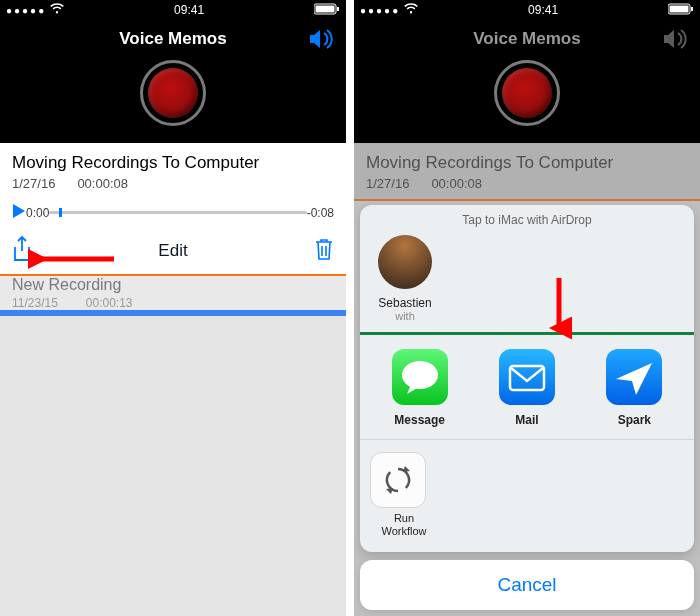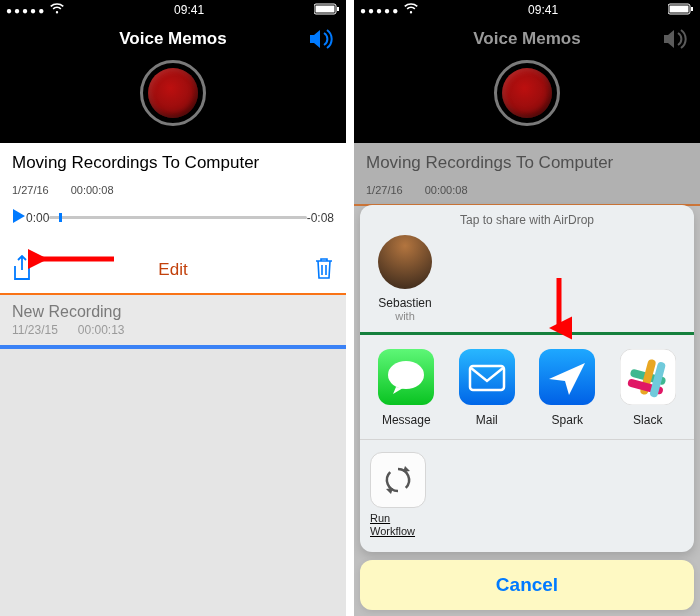--- a/index.html
+++ b/index.html
@@ -21,56 +21,56 @@
   .speaker-btn.dim { color: #5b5b5b; }
 
   
   .record-area { height: 85px; background: #000; display: flex; align-items: flex-start; justify-content: center; }
   .record-outer { width: 66px; height: 66px; border-radius: 50%; border: 3px solid #7a7a7a; display: flex; align-items: center; justify-content: center; margin-top: 2px; }
   .record-inner { width: 50px; height: 50px; border-radius: 50%; background: radial-gradient(circle at 45% 40%, #bc0f0f, #7a0b0b); box-shadow: inset -2px -3px 6px rgba(0,0,0,.5), inset 2px 2px 6px rgba(255,120,120,.3); }
 
   
   .cur-panel { background: #fff; border-bottom: 2px solid #f97316; padding: 10px 12px 8px 12px; }
   .cur-title { font-size: 17px; font-weight: 400; color: #000; }
-  .cur-meta  { font-size: 11px; color: #4a4a4a; display: flex; gap: 22px; margin-top: 11px; }
+  .cur-meta  { font-size: 13px; color: #4a4a4a; display: flex; gap: 22px; margin-top: 3px; }
   .player    { display: flex; align-items: center; margin-top: 12px; font-size: 12px; color: #3a3a3a; }
   .play-btn  { color: #007aff; }
   .track     { flex: 1; height: 3px; background: #c7c7c7; position: relative; border-radius: 2px; }
   .track .dot{ position: absolute; left: 10px; top: -3px; width: 3px; height: 9px; background: #007aff; }
-  .actions   { display: flex; align-items: center; justify-content: space-between; margin-top: 28px; color: #c2410c; }
+  .actions   { display: flex; align-items: center; justify-content: space-between; margin-top: 14px; color: #0f172a; }
   .edit-lbl  { font-size: 17px; }
   .share-ic, .trash-ic { width: 20px; }
 
   
-  .rec-item { background: #e9e9e9; padding: 8px 12px; border-bottom: 4px solid #3b82f6; }
+  .rec-item { background: #e9e9e9; padding: 0 12px; border-bottom: 6px solid #3b82f6; }
   .rec-item .ri-title { font-size: 16px; color: #7a7a7a; }
-  .rec-item .ri-meta  { font-size: 12px; color: #9a9a9a; display: flex; gap: 20px; margin-top: 2px; }
+  .rec-item .ri-meta  { font-size: 12px; color: #9a9a9a; display: flex; gap: 28px; margin-top: 2px; }
   .phone.right .cur-panel { background: #cfcfcf; }
   .phone.right .cur-title,
   .phone.right .cur-meta { color: #3a3a3a; }
 
   
   .sheet-back { position: absolute; left: 0; right: 0; top: 143px; bottom: 0; background: rgba(120,120,120,.35); }
   .sheet { position: absolute; left: 6px; right: 6px; bottom: 6px; }
   .sheet-card { background: #eceff1; border-radius: 12px; overflow: hidden; box-shadow: 0 4px 10px rgba(0,0,0,.15); }
   .airdrop-h { text-align: center; font-size: 12px; color: #666; padding: 8px 0 6px; }
   .airdrop-row { padding: 2px 12px 10px; border-bottom: 3px solid #15803d; }
   .contact { width: 66px; text-align: center; }
   .avatar  { width: 54px; height: 54px; border-radius: 50%; background: radial-gradient(circle at 50% 20%, #b3753f, #302218); display:inline-block; }
   .contact .c-name { font-size: 12px; color:#222; margin-top: 3px; }
   .contact .c-sub  { font-size: 11px; color:#8a8a8a; }
   .share-row { display: flex; justify-content: space-around; padding: 14px 6px 12px; border-bottom: 1px solid #d4d4d4; }
-  .share-app { width: 72px; text-align: center; }
+  .share-app { width: 72px; text-align: center; font-weight: bold; }
   .share-app svg.appicon { width: 56px; height: 56px; }
   .share-app .lbl { font-size: 12px; margin-top: 4px; color:#222; }
   .action-row { display: flex; padding: 12px 10px 14px; gap: 18px; }
-  .action-it  { width: 68px; text-align: left; text-decoration: underline; }
+  .action-it  { width: 68px; text-align: center; }
   .action-ic  { width: 56px; height: 56px; border-radius: 12px; background: #fcfcfc; border: 1px solid #d6d6d6; display:flex; align-items:center; justify-content:center; }
   .action-it .lbl { font-size: 11px; margin-top: 4px; color:#222; line-height: 1.2; }
-  .cancel-btn { margin-top: 8px; background: #fef9c3; border-radius: 12px; text-align: center; padding: 14px 0; font-size: 19px; font-weight: 700; color: #007aff; box-shadow: 0 2px 6px rgba(0,0,0,.1); }
+  .cancel-btn { margin-top: 8px; background: #ffffff; border-radius: 12px; text-align: center; padding: 14px 0; font-size: 19px; font-weight: 400; color: #007aff; box-shadow: 0 2px 6px rgba(0,0,0,.1); }
 
   
   .arrow-svg { position: absolute; }
 </style>
 </head>
 <body>
 
 <div class="stage">
 
   <div class="phone left">
@@ -205,21 +205,21 @@
       <div class="cur-title">Moving Recordings To Computer</div>
       <div class="cur-meta">
         <span>1/27/16</span>
         <span>00:00:08</span>
       </div>
     </div>
 
     <div class="sheet-back"></div>
     <div class="sheet">
       <div class="sheet-card">
-        <div class="airdrop-h">Tap to share with AirDrop</div>
+        <div class="airdrop-h">Tap to iMac with AirDrop</div>
         <div class="airdrop-row">
           <div class="contact">
             <span class="avatar"></span>
             <div class="c-name">Sebastien</div>
             <div class="c-sub">with</div>
           </div>
         </div>
 
         <div class="share-row">
           <div class="share-app">
@@ -256,32 +256,20 @@
                   <linearGradient id="gspk" x1="0" x2="0" y1="0" y2="1">
                     <stop offset="0" stop-color="#1ea8ff"></stop>
                     <stop offset="1" stop-color="#0060e6"></stop>
                   </linearGradient>
                 </defs>
               <rect width="56" height="56" rx="12" fill="url(#gspk)"></rect>
               <path d="M10 30 L46 14 L30 46 L26 32 Z" fill="#fff"></path>
             </svg>
             <div class="lbl">Spark</div>
           </div>
-          <div class="share-app">
-            <svg class="appicon" viewBox="0 0 56 56">
-              <rect width="56" height="56" rx="12" fill="#fff" stroke="#e0e0e0"></rect>
-              <g transform="translate(28 28) rotate(15)">
-                <rect x="-18" y="-4" width="36" height="8" rx="4" fill="#3eb890"></rect>
-                <rect x="-4" y="-18" width="8" height="36" rx="4" fill="#e8a723"></rect>
-                <rect x="-18" y="6" width="36" height="8" rx="4" fill="#e01765"></rect>
-                <rect x="6" y="-18" width="8" height="36" rx="4" fill="#70cadb"></rect>
-              </g>
-            </svg>
-            <div class="lbl">Slack</div>
-          </div>
         </div>
 
         <div class="action-row">
           <div class="action-it">
             <div class="action-ic">
               <svg width="32" height="32" viewBox="0 0 32 32">
                   <path fill="none" stroke="#555" stroke-width="2.5" d="M16 5a11 11 0 017.8 18.8M16 27A11 11 0 018.2 8.2"></path>
                   <path fill="#555" d="M23 2l5 5-7 1zM9 30l-5-5 7-1z"></path>
                 </svg>
             </div>

